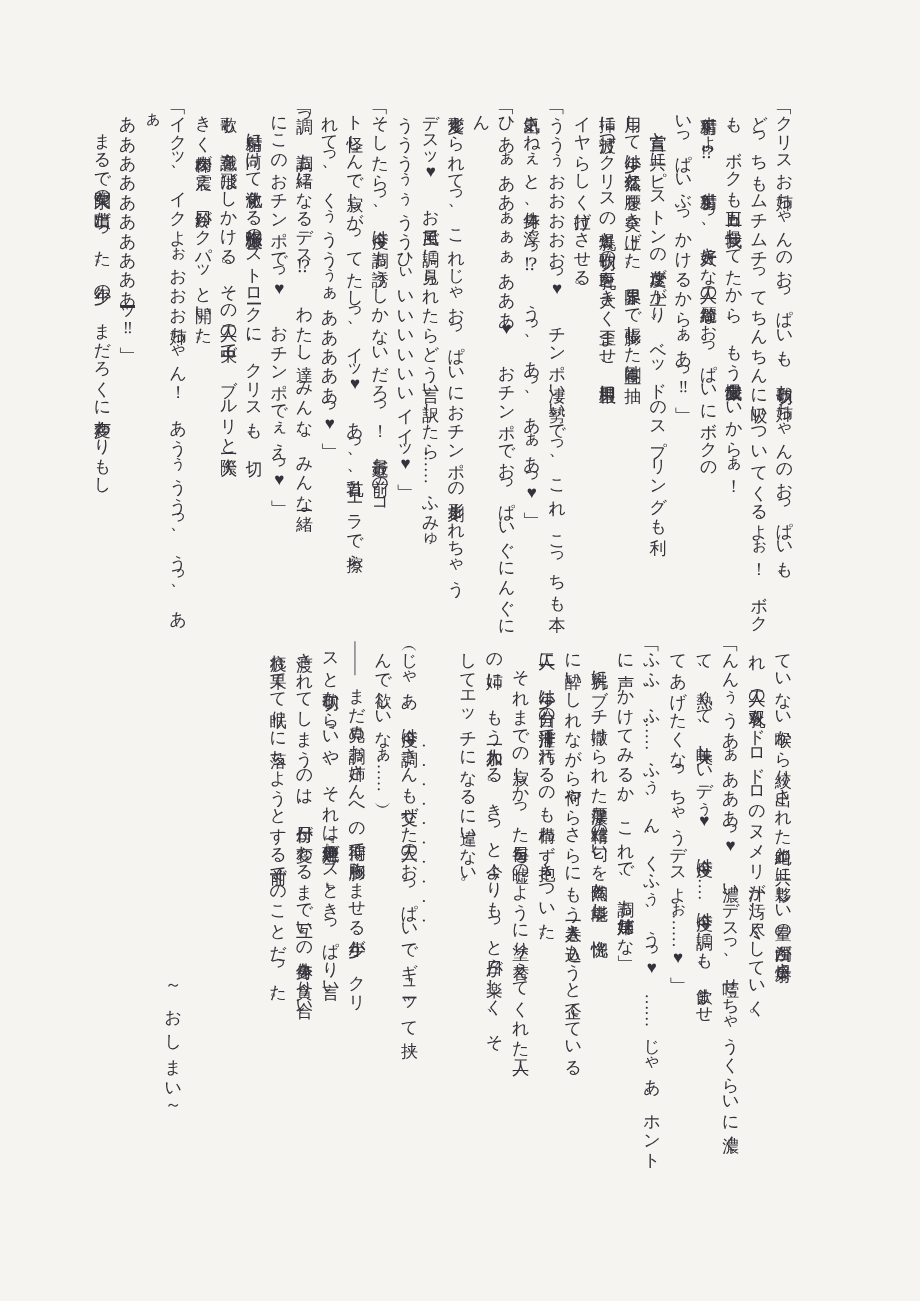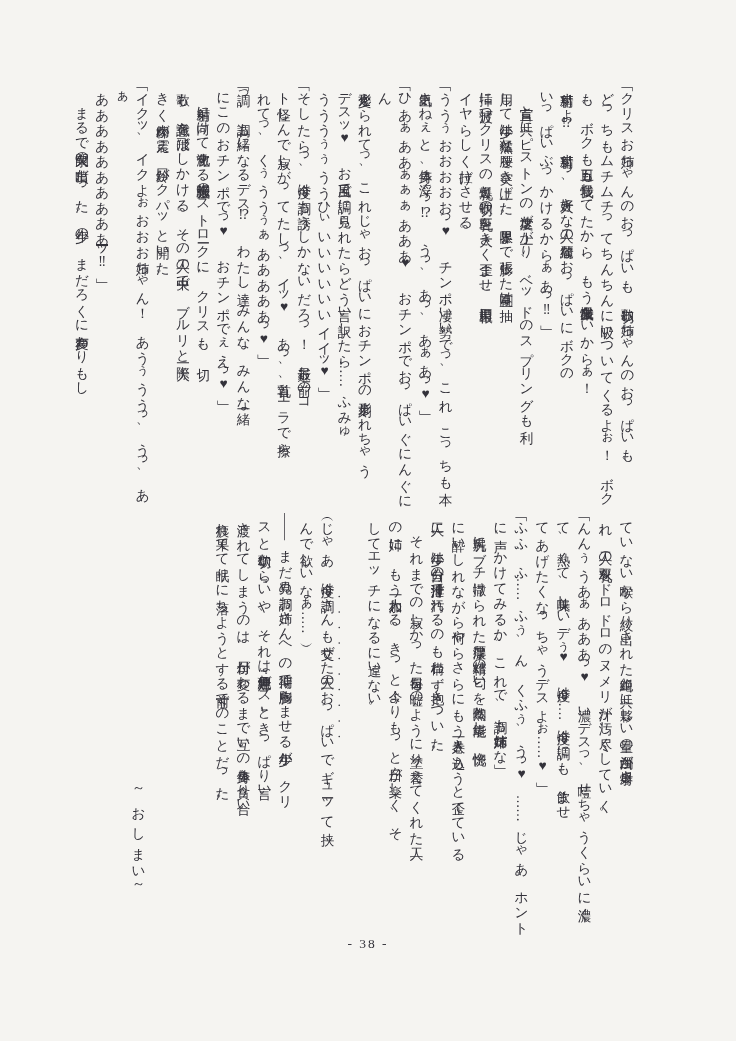--- a/index.html
+++ b/index.html
@@ -104,14 +104,13 @@
       <div class="tcol">んで欲しいなぁ……）</div>
       <div class="tcol">――まだ見ぬ調お姉さんへの期待で胸膨らませる少年が、クリ</div>
       <div class="tcol">スと切歌から『いや、それは』『絶対無理デス』ときっぱり言い</div>
       <div class="tcol">渡されてしまうのは、日付が変わるまで互いの身体を貪り合い、</div>
       <div class="tcol">疲れ果てて眠りに落ちようとする寸前でのことだった。</div>
       <div class="tcol blank"></div>
       <div class="tcol blank"></div>
       <div class="tcol blank"></div>
       <div class="tcol end-marker">～おしまい～</div>
     </div>
-  <div class="pagenum">- 38 -</div>
 </div>
 
 </body></html>

